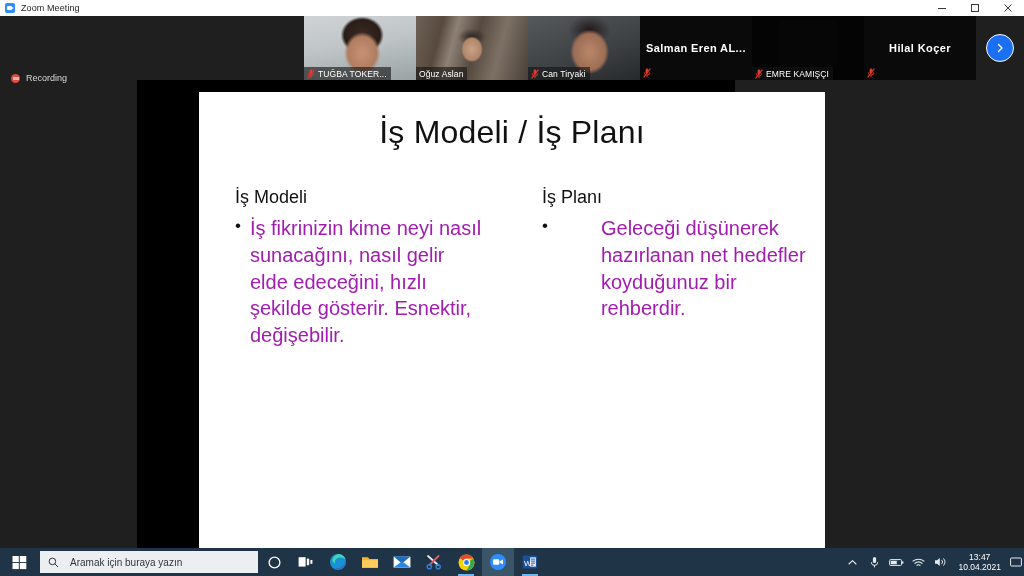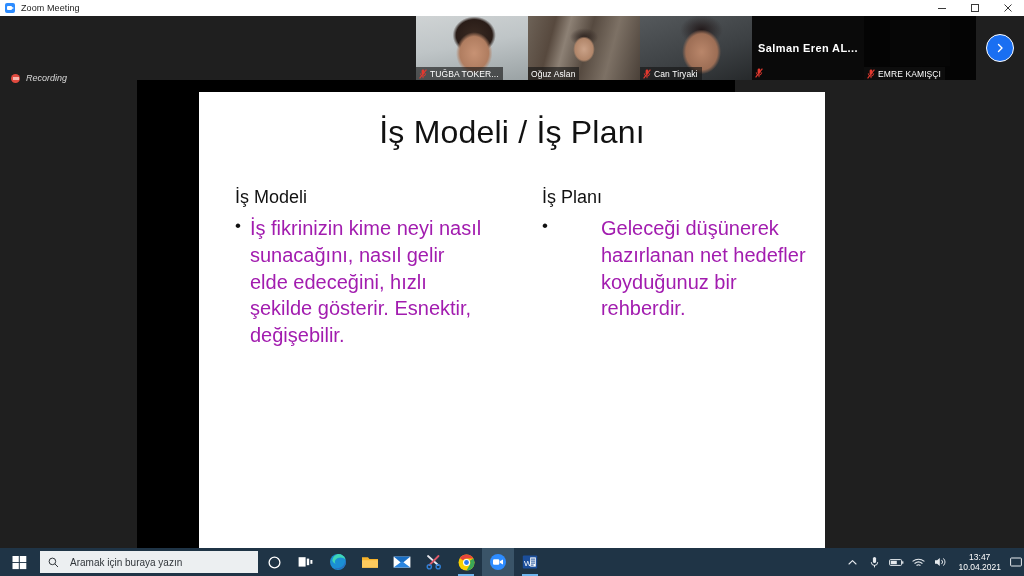--- a/index.html
+++ b/index.html
@@ -109,21 +109,21 @@
     position:absolute; left:11px; top:57px;
     display:flex; align-items:center; gap:6px;
   }
   .recdot{
     width:9px;height:9px;border-radius:50%;
     background:#e04a3f; position:relative;
   }
   .recdot::after{
     content:"";position:absolute;left:1.5px;top:3.5px;width:6px;height:2.5px;background:#f6b5ae;
   }
-  .rectext{ font-size:9px;color:#d8d8d8;font-style:italic; }
+  .rectext{ font-size:9px;color:#d8d8d8; }
 
   
   .share{
     position:absolute; left:137px; top:64px; width:598px; height:468px;
     background:#000000;
   }
   .slide{
     position:absolute; left:62px; top:12px; width:626px; height:456px;
     background:#ffffff;
   }
@@ -256,20 +256,31 @@
         <svg class="muteicon" viewBox="0 0 8 10">
           <rect x="2.6" y="0.6" width="2.8" height="5" rx="1.4" fill="#e3392f"></rect>
           <path d="M1.3 4.4a2.7 2.7 0 0 0 5.4 0" fill="none" stroke="#e3392f" stroke-width="0.9"></path>
           <line x1="4" y1="7" x2="4" y2="9.2" stroke="#e3392f" stroke-width="0.9"></line>
           <line x1="0.6" y1="9.4" x2="7.4" y2="0.6" stroke="#e3392f" stroke-width="1.1"></line>
         </svg>
         <span class="nm">EMRE KAMIŞÇI</span>
       </div>
     </div>
 
+    <div class="tile novid">
+      <div class="bigname">Hilal Koçer</div>
+      <div class="namebar">
+        <svg class="muteicon" viewBox="0 0 8 10">
+          <rect x="2.6" y="0.6" width="2.8" height="5" rx="1.4" fill="#e3392f"></rect>
+          <path d="M1.3 4.4a2.7 2.7 0 0 0 5.4 0" fill="none" stroke="#e3392f" stroke-width="0.9"></path>
+          <line x1="4" y1="7" x2="4" y2="9.2" stroke="#e3392f" stroke-width="0.9"></line>
+          <line x1="0.6" y1="9.4" x2="7.4" y2="0.6" stroke="#e3392f" stroke-width="1.1"></line>
+        </svg>
+      </div>
+    </div>
 
     <div class="nextbtn">
       <svg width="12" height="12" viewBox="0 0 12 12">
         <polyline points="4.5,2.5 8,6 4.5,9.5" fill="none" stroke="#ffffff" stroke-width="1.4" stroke-linecap="round" stroke-linejoin="round"></polyline>
       </svg>
     </div>
   </div>
 
   <div class="recording">
     <div class="recdot"></div>

